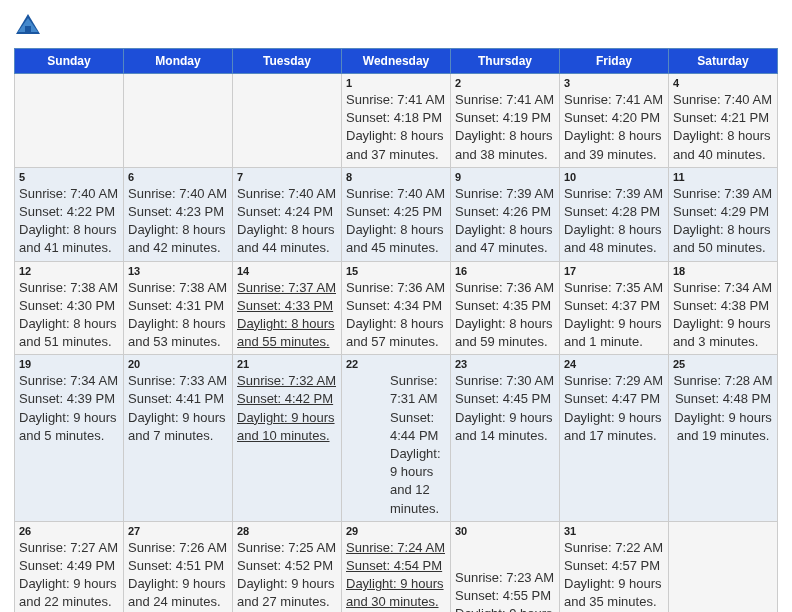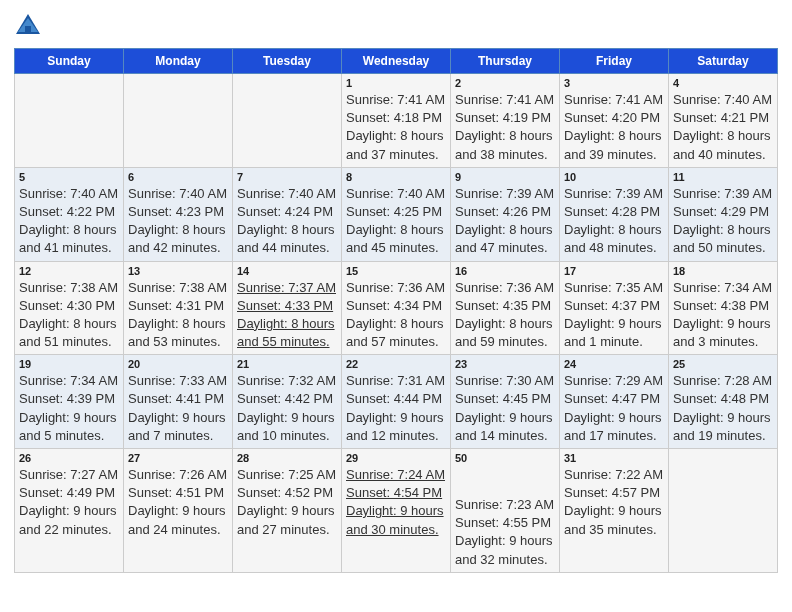--- a/index.html
+++ b/index.html
@@ -271,49 +271,49 @@
           </td>
           <td>
             <div class="day-num">20</div>
             <div class="day-info" style="white-space: pre-line;">Sunrise: 7:33 AM
 Sunset: 4:41 PM
 Daylight: 9 hours
 and 7 minutes.</div>
           </td>
           <td>
             <div class="day-num">21</div>
-            <div class="day-info" style="white-space: pre-line;">Sunrise: 7:32 AM
+            <div class="day-info" style="white-space: pre-line; text-decoration: underline;">Sunrise: 7:32 AM
 Sunset: 4:42 PM
 Daylight: 9 hours
 and 10 minutes.</div>
           </td>
           <td>
             <div class="day-num">22</div>
-            <div class="day-info" style="white-space: pre-line;">Sunrise: 7:31 AM
+            <div class="day-info" style="white-space: pre-line; margin-left: 44px;">Sunrise: 7:31 AM
 Sunset: 4:44 PM
 Daylight: 9 hours
 and 12 minutes.</div>
           </td>
           <td>
             <div class="day-num">23</div>
             <div class="day-info" style="white-space: pre-line;">Sunrise: 7:30 AM
 Sunset: 4:45 PM
 Daylight: 9 hours
 and 14 minutes.</div>
           </td>
           <td>
             <div class="day-num">24</div>
             <div class="day-info" style="white-space: pre-line;">Sunrise: 7:29 AM
 Sunset: 4:47 PM
 Daylight: 9 hours
 and 17 minutes.</div>
           </td>
           <td>
             <div class="day-num">25</div>
-            <div class="day-info" style="white-space: pre-line;">Sunrise: 7:28 AM
+            <div class="day-info" style="white-space: pre-line; text-align: center;">Sunrise: 7:28 AM
 Sunset: 4:48 PM
 Daylight: 9 hours
 and 19 minutes.</div>
           </td>
         </tr>
         <tr>
           <td>
             <div class="day-num">26</div>
             <div class="day-info" style="white-space: pre-line;">Sunrise: 7:27 AM
 Sunset: 4:49 PM
@@ -335,21 +335,21 @@
 and 27 minutes.</div>
           </td>
           <td>
             <div class="day-num">29</div>
             <div class="day-info" style="white-space: pre-line; text-decoration: underline;">Sunrise: 7:24 AM
 Sunset: 4:54 PM
 Daylight: 9 hours
 and 30 minutes.</div>
           </td>
           <td>
-            <div class="day-num">50</div>
+            <div class="day-num">30</div>
             <div class="day-info" style="white-space: pre-line; margin-top: 32px;">Sunrise: 7:23 AM
 Sunset: 4:55 PM
 Daylight: 9 hours
 and 32 minutes.</div>
           </td>
           <td>
             <div class="day-num">31</div>
             <div class="day-info" style="white-space: pre-line;">Sunrise: 7:22 AM
 Sunset: 4:57 PM
 Daylight: 9 hours

